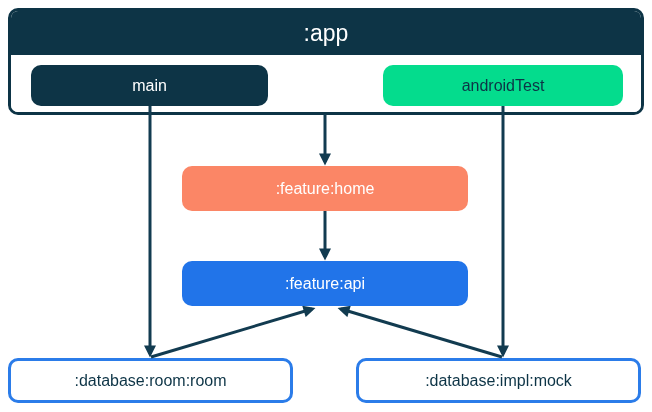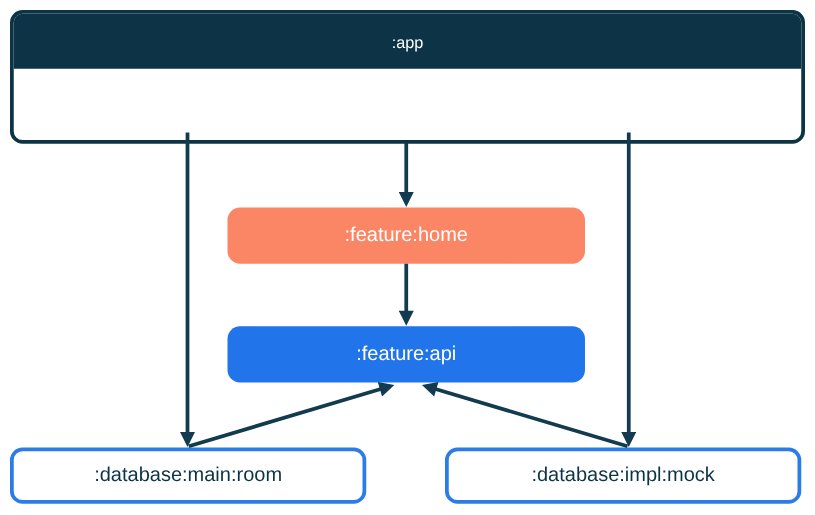--- a/index.html
+++ b/index.html
@@ -21,21 +21,21 @@
     border: 3px solid var(--navy);
     border-radius: 10px;
     background: #fff;
     overflow: hidden;
   }
   .app-header {
     height: 44px;
     background: var(--navy);
     color: var(--text-light);
     display: flex; align-items: center; justify-content: center;
-    font-size: 13px;
+    font-size: 23px;
   }
   .app-body { position: relative; height: 57px; background: #fff; }
 
   .sourceset {
     position: absolute;
     top: 10px;
     height: 41px;
     border-radius: 10px;
     display: flex; align-items: center; justify-content: center;
     font-size: 16px;
@@ -73,32 +73,40 @@
 </style>
 </head>
 <body>
 
 <div class="canvas">
 
   <div class="app-container">
     <div class="app-header">
       <span>:app</span>
     </div>
+    <div class="app-body">
+      <div class="sourceset sourceset-main">
+        <span>main</span>
+      </div>
+      <div class="sourceset sourceset-androidtest">
+        <span>androidTest</span>
+      </div>
+    </div>
   </div>
 
   <div class="module module-feature-home">
     <span>:feature:home</span>
   </div>
 
   <div class="module module-database-api">
     <span>:feature:api</span>
   </div>
 
   <div class="module module-impl module-database-impl-room">
-    <span>:database:main:room</span>
+    <span>:database:room:room</span>
   </div>
 
   <div class="module module-impl module-database-impl-mock">
     <span>:database:impl:mock</span>
   </div>
 
   <svg class="edges" viewBox="0 0 652 412" xmlns="http://www.w3.org/2000/svg">
     <defs>
       <marker id="arrow" viewBox="0 0 10 10" refX="7" refY="5" markerWidth="14" markerHeight="12" markerUnits="userSpaceOnUse" orient="auto">
         <path class="arrowhead-fill" d="M0,0 L10,5 L0,10 Z"></path>

